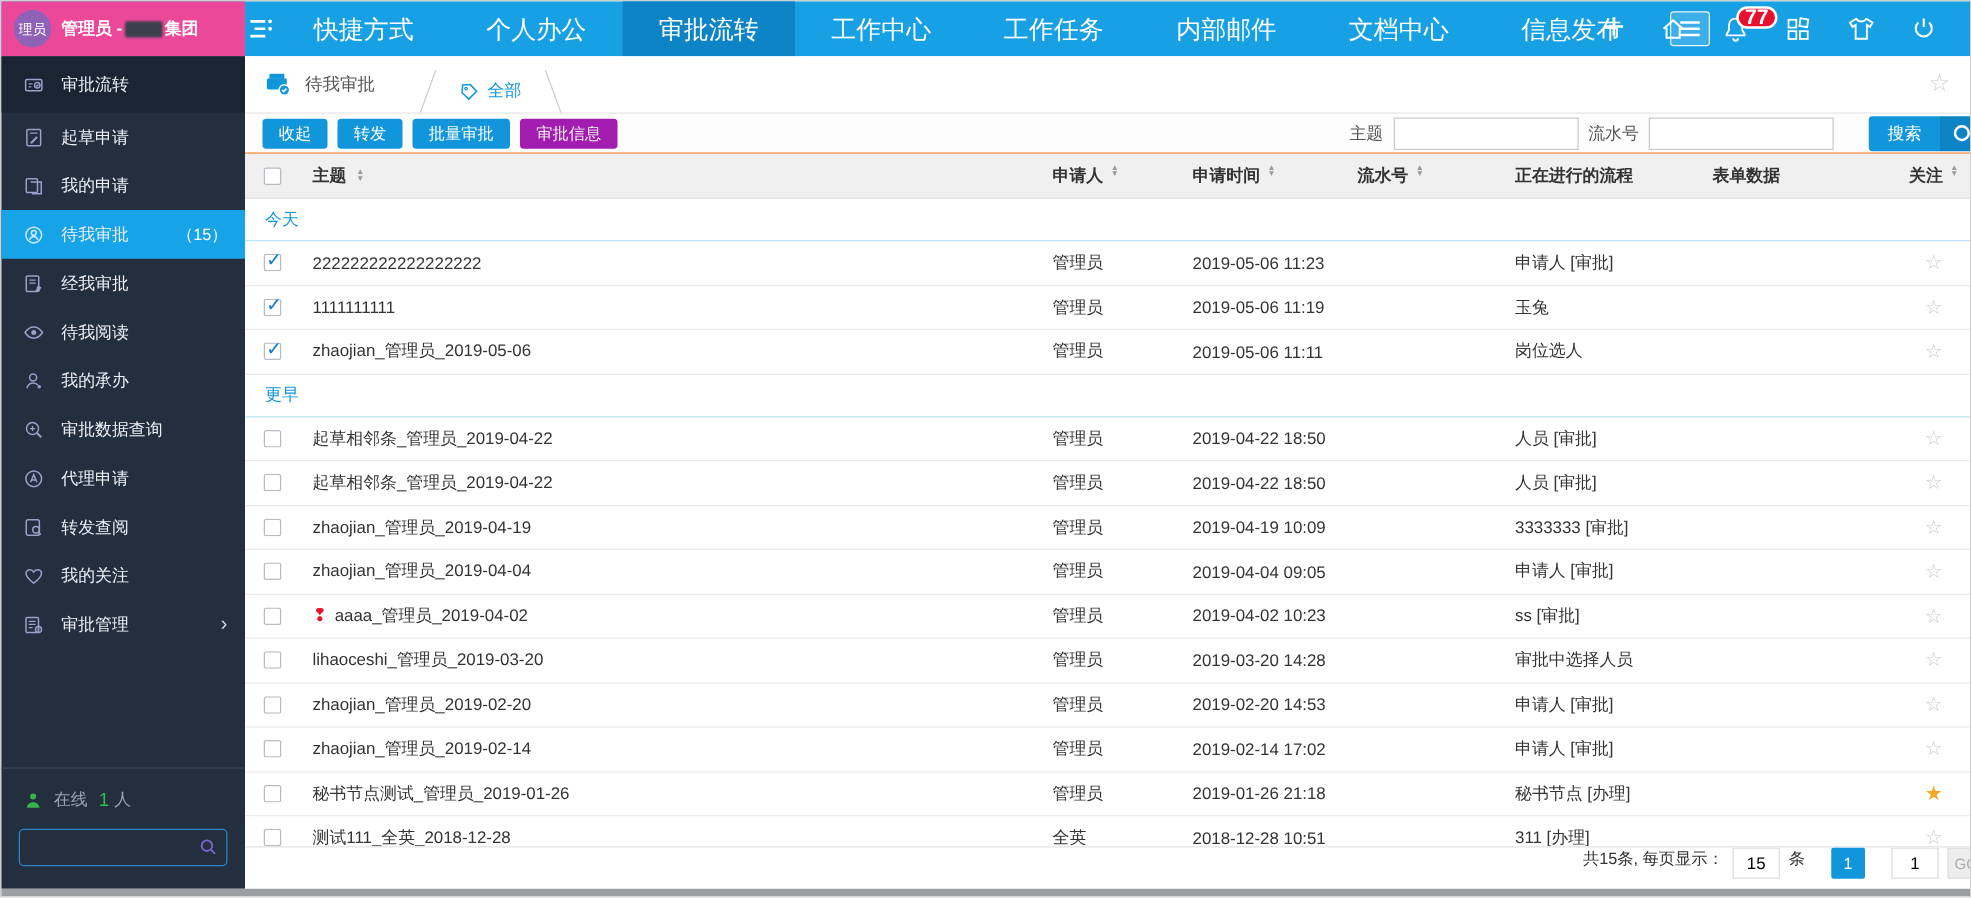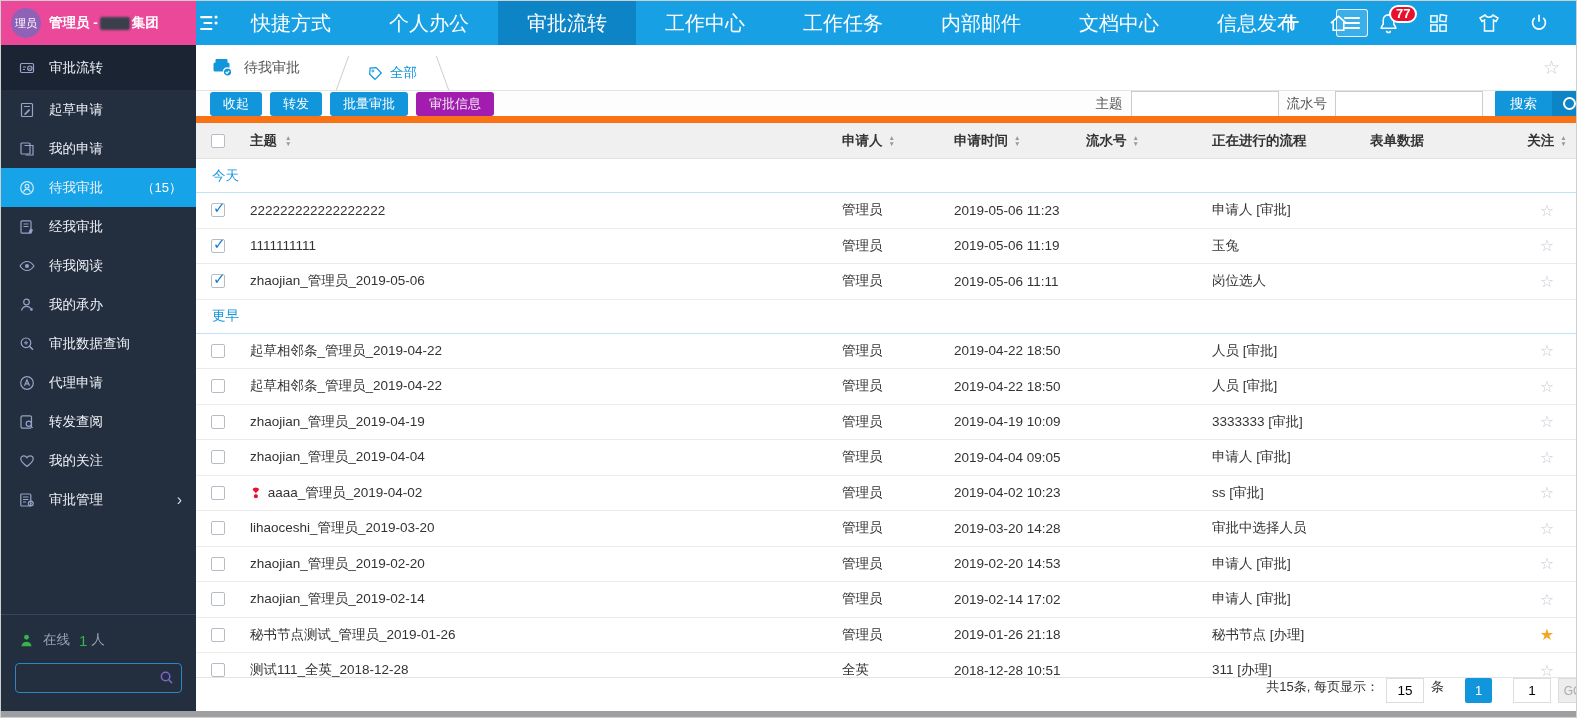--- a/index.html
+++ b/index.html
@@ -13,21 +13,21 @@
   .redact{display:inline-block;width:30px;height:13px;background:#39404c;filter:blur(1px);margin:0 2px;border-radius:2px;}
   .nav{flex:1;display:flex;align-items:stretch;min-width:0;}
   .nav-collapse{width:58px;display:flex;align-items:center;justify-content:center;cursor:pointer;}
   .nav-tab{padding:0 29px;display:flex;align-items:center;color:#fff;font-size:20px;cursor:pointer;white-space:nowrap;}
   .nav-tab.active{background:#0d84c6;}
   .more-btn{width:32px;height:28px;margin:8px 4px 8px 10px;border:1px solid rgba(255,255,255,.9);border-radius:3px;background:rgba(255,255,255,.16);display:flex;flex-direction:column;justify-content:center;gap:3px;padding:0 7px;cursor:pointer;flex:none;}
   .more-btn i{height:2px;background:#fff;display:block;border-radius:1px;}
   .top-actions{display:flex;align-items:center;gap:27px;padding:0 26px 0 10px;color:#fff;margin-left:auto;}
   .ticon{display:flex;align-items:center;justify-content:center;cursor:pointer;position:relative;}
   .plus{font-size:30px;font-weight:300;line-height:1;margin-top:-3px;}
-  .badge{position:absolute;top:-7px;left:12px;background:#e8112d;border:2px solid #fff;border-radius:10px;color:#fff;font-size:13px;font-weight:bold;padding:0 5px;line-height:14px;}
+  .badge{position:absolute;top:-7px;left:12px;background:#e8112d;border:2px solid #fff;border-radius:10px;color:#fff;font-size:17px;font-weight:bold;padding:0 5px;line-height:14px;}
   
   .sidebar{grid-row:2;background:#232e3e;display:flex;flex-direction:column;overflow:hidden;}
   .side-item{height:39px;display:flex;align-items:center;gap:14px;padding:0 14px 0 18px;color:#eef1f7;font-size:13.5px;cursor:pointer;flex:none;}
   .side-item.header{height:45px;background:#1a2433;}
   .side-item.active{background:#16a3e8;}
   .side-icn{color:#96a2c8;display:flex;}
   .side-item.active .side-icn{color:#cfeafb;}
   .icn svg{width:16px;height:16px;display:block;}
   .side-count{margin-left:auto;color:#fff;font-size:13px;}
   .side-arrow{margin-left:auto;color:#cfd6e4;font-size:16px;line-height:1;}
@@ -38,34 +38,34 @@
   .side-search input{width:100%;height:30px;background:transparent;border:1px solid #2e84c4;border-radius:4px;color:#dfe6ef;padding:0 30px 0 10px;outline:none;font-size:13px;}
   .side-search .mag{position:absolute;right:8px;top:7px;}
   
   .content{grid-row:2;display:flex;flex-direction:column;background:#fff;min-width:0;overflow:hidden;}
   .content-header{height:46px;flex:none;border-bottom:1px solid #e3e3e3;display:flex;align-items:center;padding:0 16px;}
   .c-title{color:#555;font-size:14px;margin-left:10px;}
   .tab{position:relative;align-self:flex-end;height:34px;display:flex;align-items:center;gap:7px;padding:0 30px;margin-left:38px;color:#1296db;font-size:13.5px;cursor:pointer;}
   .tab::before{content:'';position:absolute;left:4px;top:0;bottom:0;width:16px;border-left:1px solid #ccc;transform:skewX(-20deg);}
   .tab::after{content:'';position:absolute;right:4px;top:0;bottom:0;width:16px;border-right:1px solid #ccc;transform:skewX(20deg);}
   .page-star{margin-left:auto;color:#c6ccd6;font-size:19px;cursor:pointer;}
-  .toolbar{height:32px;flex:none;display:flex;align-items:center;padding:0 0 0 14px;gap:8px;border-bottom:7px solid #f97316;background:#fdfdfd;overflow:hidden;}
+  .toolbar{height:32px;flex:none;display:flex;align-items:center;padding:0 0 0 14px;gap:8px;border-bottom:1px solid #f97316;background:#fdfdfd;overflow:hidden;}
   .tbtn{height:24px;padding:0 13px;border-radius:3px;background:#1296db;color:#fff;font-size:13px;display:flex;align-items:center;cursor:pointer;white-space:nowrap;}
   .tbtn.disabled{background:#a21caf;color:#f0f0f0;cursor:default;}
   .filters{margin-left:auto;display:flex;align-items:center;gap:8px;}
   .flabel{color:#555;font-size:13.5px;white-space:nowrap;}
   .finput{width:148px;height:26px;border:1px solid #ccc;background:#fff;outline:none;padding:0 6px;font-size:13px;}
-  .search-group{display:flex;margin-left:4px;}
+  .search-group{display:flex;margin-left:20px;}
   .search-btn{height:28px;padding:0 15px;background:#1296db;color:#fff;font-size:13.5px;display:flex;align-items:center;border-radius:3px 0 0 3px;cursor:pointer;}
   .adv-btn{width:34px;height:28px;background:#0d84c6;display:flex;align-items:center;justify-content:center;cursor:pointer;margin-right:-10px;}
   .adv-btn span{width:13px;height:13px;border:2px solid #fff;border-radius:50%;display:block;}
   
   .content{--cols:44px minmax(0,1fr) 112px 132px 126px 158px 148px 58px;}
   .thead{height:36px;flex:none;background:#f0f0f0;display:grid;grid-template-columns:var(--cols);align-items:center;font-size:13.5px;font-weight:bold;color:#333;border-bottom:1px solid #e2e2e2;}
-  .th{display:flex;align-items:center;gap:4px;white-space:nowrap;}
+  .th{display:flex;align-items:flex-start;gap:4px;white-space:nowrap;}
   .th.c-subject{padding-left:10px;}
   .th.c-star{justify-content:center;}
   .sort{display:inline-flex;flex-direction:column;line-height:5.5px;font-size:6.5px;color:#999;margin-left:2px;}
   .tbody{flex:1;overflow:hidden;}
   .group-row{height:34px;display:flex;align-items:center;padding-left:16px;color:#1296db;font-size:13.5px;border-bottom:1px solid #bfe4f7;}
   .trow{height:35.5px;display:grid;grid-template-columns:var(--cols);align-items:center;border-bottom:1px solid #ebebeb;font-size:13.5px;color:#333;}
   .cell{white-space:nowrap;overflow:hidden;}
   .c-check{display:flex;justify-content:center;}
   .cbx{width:14px;height:14px;border:1px solid #b6bcc6;border-radius:2px;background:#fff;position:relative;cursor:pointer;flex:none;}
   .cbx.on::after{content:'✓';position:absolute;left:1px;top:-5px;color:#1079d4;font-size:15px;font-weight:bold;}

